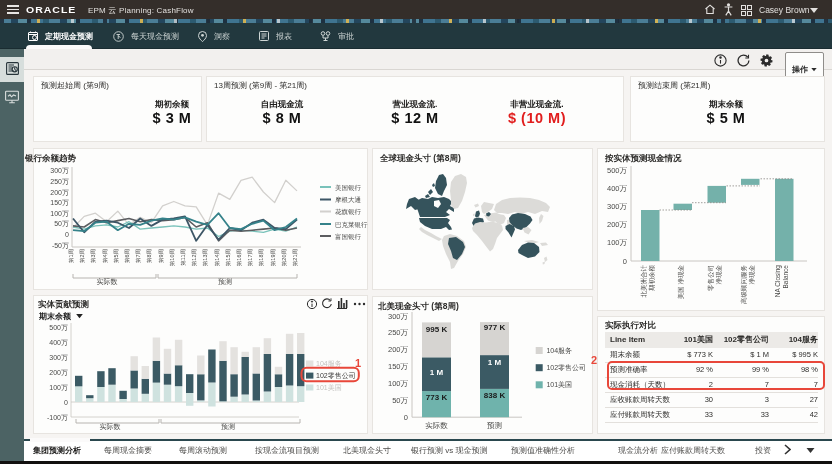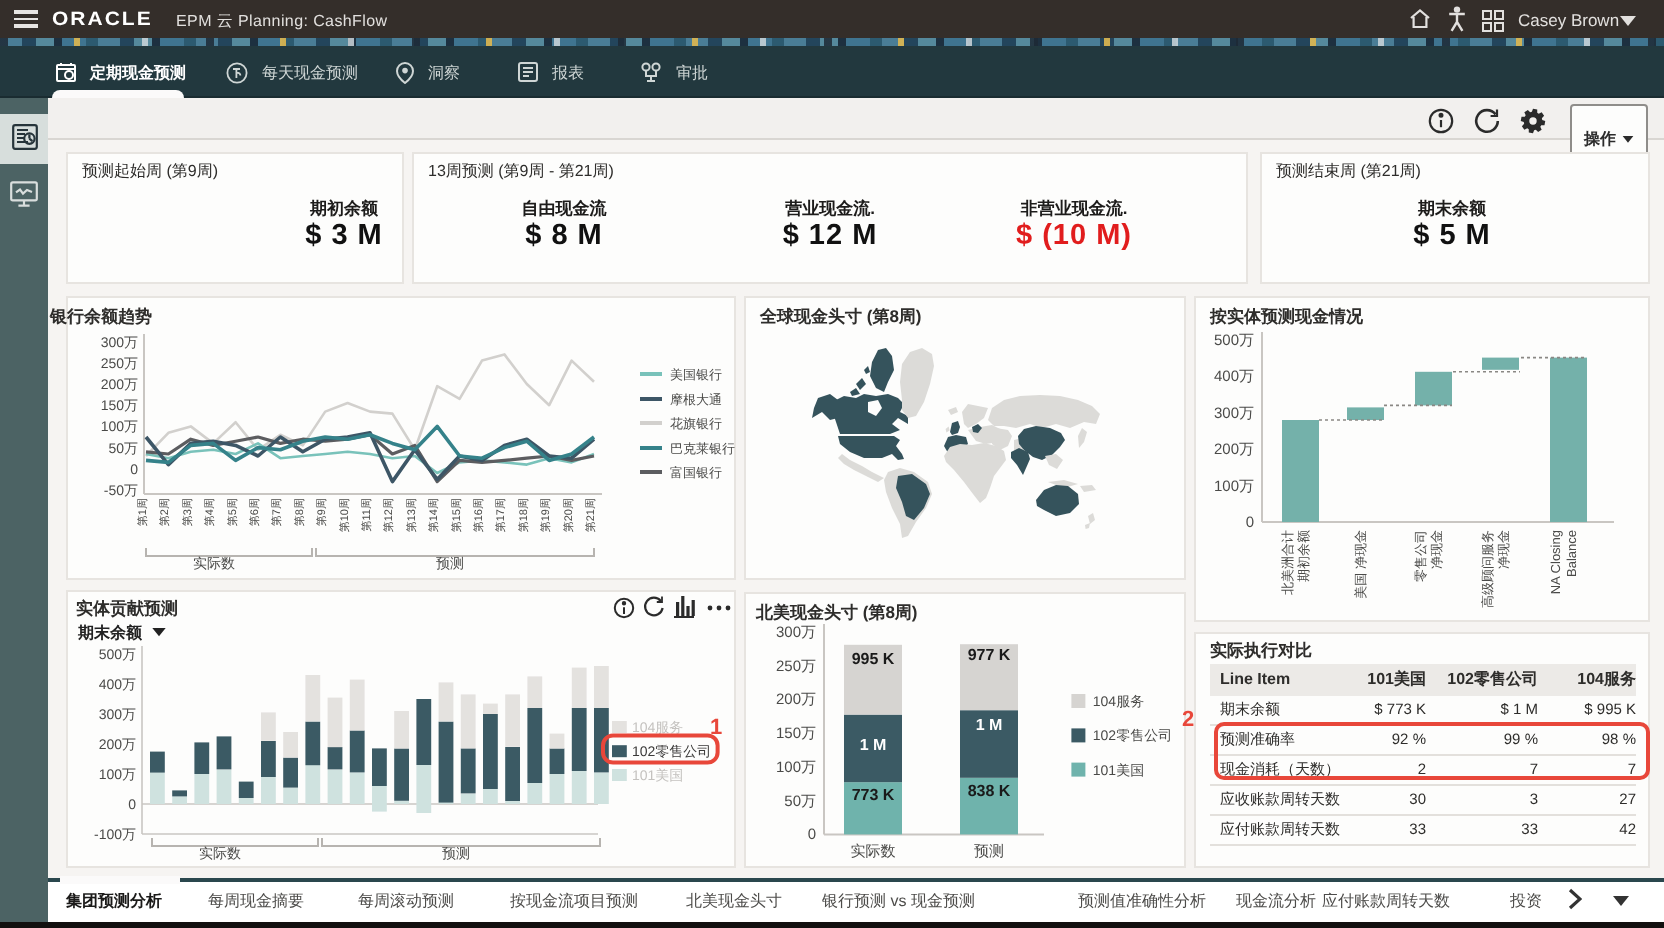--- a/index.html
+++ b/index.html
@@ -499,21 +499,21 @@
 <div class="abs" style="left:591px; top:354px; font-size:11px; font-weight:bold; color:#e8473a;">2</div>
 
 <div class="abs" id="btabs"></div>
 <div class="abs" id="btabnotch"></div>
 <div class="btab active" style="left:33px;">集团预测分析</div>
 <div class="btab" style="left:104px;">每周现金摘要</div>
 <div class="btab" style="left:179px;">每周滚动预测</div>
 <div class="btab" style="left:255px;">按现金流项目预测</div>
 <div class="btab" style="left:343px;">北美现金头寸</div>
 <div class="btab" style="left:411px;">银行预测 vs 现金预测</div>
-<div class="btab" style="left:511px;margin-left:28px;">预测值准确性分析</div>
+<div class="btab" style="left:511px;">预测值准确性分析</div>
 <div class="btab" style="left:599px;margin-left:19px;">现金流分析</div>
 <div class="btab" style="left:661px;">应付账款周转天数</div>
 <div class="btab" style="left:755px; width:20px; overflow:hidden;">投资</div>
 <svg class="abs" style="left:784px; top:444px;" width="7" height="11" viewBox="0 0 7 11">
     <path d="M1 1 L6 5.5 L1 10" fill="none" stroke="#333" stroke-width="1.6"></path>
   </svg>
 <svg class="abs" style="left:806px; top:448px;" width="9" height="6" viewBox="0 0 8 6">
     <path d="M0 0 L8 0 L4 5 Z" fill="#333"></path>
   </svg>
 <div class="abs" id="blackbottom"></div>

